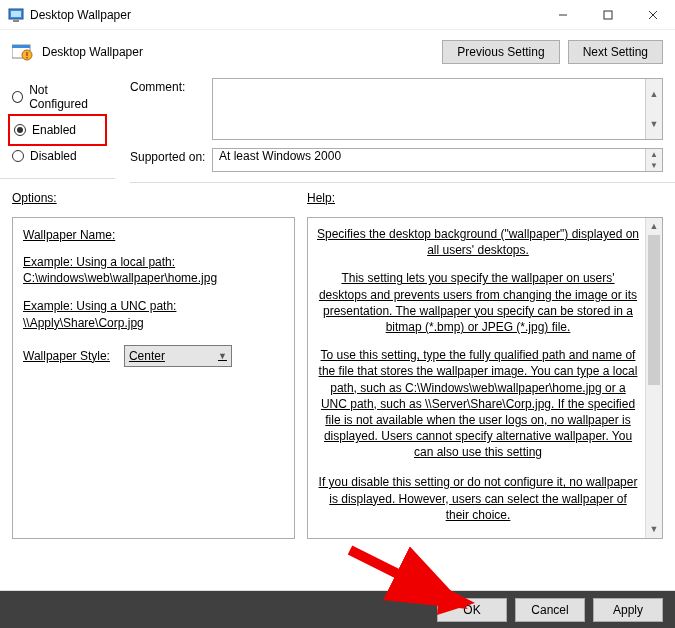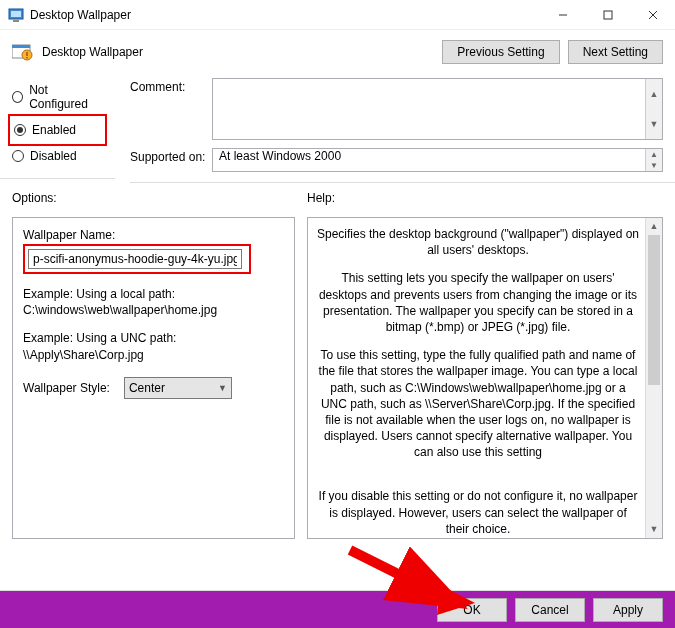--- a/index.html
+++ b/index.html
@@ -131,20 +131,21 @@
 }
 .supported-input .updown span {
   flex: 1; display: flex; align-items: center; justify-content: center;
   color: #666; font-size: 8px;
 }
 .clear { clear: both; }
 .columns {
   display: flex;
   padding: 8px 12px 0 12px;
   gap: 12px;
+  text-decoration: underline;
 }
 .col-left { width: 283px; }
 .col-right { flex: 1; }
 .col-head { margin-bottom: 12px; }
 .panel {
   border: 1px solid #abadb3;
   padding: 10px 10px;
   font-size: 12px;
   height: 322px;
   overflow: hidden;
@@ -206,21 +207,21 @@
 .footer {
   position: absolute;
   bottom: 0; left: 0; right: 0;
   height: 38px;
   border-top: 1px solid #ddd;
   display: flex;
   align-items: center;
   justify-content: flex-end;
   padding: 0 12px;
   gap: 8px;
-  background: #a21caf;
+  background: #404040;
 }
 .arrow {
   position: absolute;
   left: 345px;
   top: 545px;
   pointer-events: none;
   z-index: 10;
 }
 </style>
 </head>
@@ -310,23 +311,20 @@
     </div>
   </div>
 </div>
 <div class="clear"></div>
 
 <div class="columns">
   <div class="col-left">
     <div class="col-head">Options:</div>
     <div class="panel">
       <div>Wallpaper Name:</div>
-      <div class="wall-input-wrap">
-        <input class="wall-input" style="margin-top: 0px;" value="p-scifi-anonymus-hoodie-guy-4k-yu.jpg">
-      </div>
       <div class="ex">
         <div>Example: Using a local path:</div>
         <div>C:\windows\web\wallpaper\home.jpg</div>
       </div>
       <div class="ex">
         <div>Example: Using a UNC path:</div>
         <div>\\Apply\Share\Corp.jpg</div>
       </div>
       <div class="style-row">
         <span>Wallpaper Style:</span>
@@ -336,21 +334,21 @@
         </div>
       </div>
     </div>
   </div>
   <div class="col-right">
     <div class="col-head">Help:</div>
     <div class="help-panel">
       <p>Specifies the desktop background ("wallpaper") displayed on all users' desktops.</p>
       <p>This setting lets you specify the wallpaper on users' desktops and prevents users from changing the image or its presentation. The wallpaper you specify can be stored in a bitmap (*.bmp) or JPEG (*.jpg) file.</p>
       <p>To use this setting, type the fully qualified path and name of the file that stores the wallpaper image. You can type a local path, such as C:\Windows\web\wallpaper\home.jpg or a UNC path, such as \\Server\Share\Corp.jpg. If the specified file is not available when the user logs on, no wallpaper is displayed. Users cannot specify alternative wallpaper. You can also use this setting</p>
-      <p style="margin-top:28px">If you disable this setting or do not configure it, no wallpaper is displayed. However, users can select the wallpaper of their choice.</p>
+      <p style="margin-top:14px">If you disable this setting or do not configure it, no wallpaper is displayed. However, users can select the wallpaper of their choice.</p>
       <div class="scrollbar">
         <div class="sbtn">▲</div>
         <div class="thumb" style="top:17px;height:150px"></div>
         <div class="sbtn" style="position:absolute;bottom:0;left:0;right:0">▼</div>
       </div>
     </div>
   </div>
 </div>
 
 <svg class="arrow" width="130" height="70">

